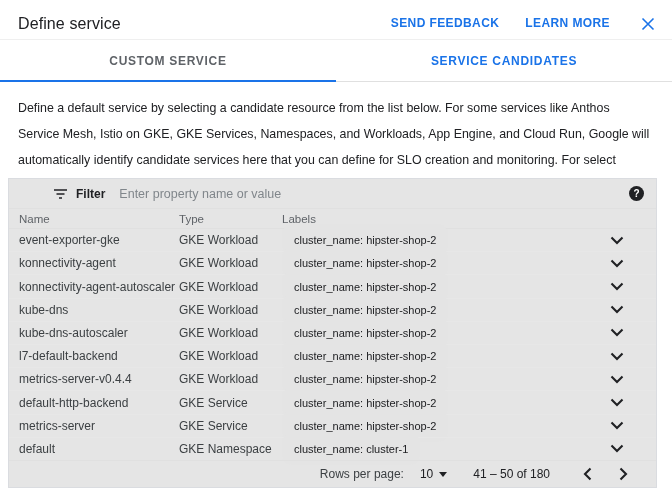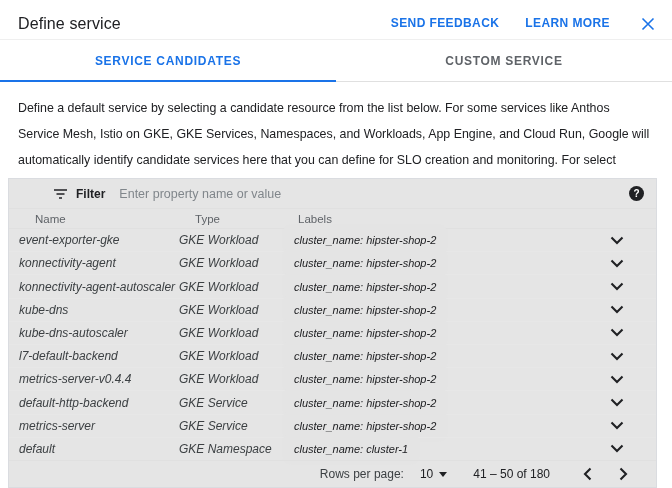--- a/index.html
+++ b/index.html
@@ -30,25 +30,25 @@
   .card { margin:0 15px 0 8px; flex:1 1 auto; border:1px solid #dadce0; display:flex; flex-direction:column; background:#e5e5e5; min-height:0; }
   .filter-bar { height:30px; flex:0 0 30px; display:flex; align-items:center; padding:0 12px 0 12px; border-bottom:1px solid #e0e0e0; }
   .filter-icon { display:flex; align-items:center; margin:0 8px 0 32px; }
   .filter-label { font-size:12px; font-weight:700; color:#202124; margin-right:14px; }
   .filter-input { border:none; outline:none; flex:1; font-size:12.5px; font-family:inherit; color:#202124; background:transparent; }
   .filter-input::placeholder { color:#80868b; }
   .help-btn { width:15px; height:15px; border-radius:50%; background:#202124; color:#fff; font-size:10px; font-weight:700; display:flex; align-items:center; justify-content:center; cursor:pointer; margin-left:8px; }
 
   .tgrid { display:grid; grid-template-columns:160px 103px 1fr 56px; align-items:center; padding-left:10px; }
   .thead { height:20px; flex:0 0 20px; border-bottom:1px solid #e0e0e0; }
-  .th { font-size:11.5px; color:#5f6368;margin-left:16px; }
+  .th { font-size:11.5px; color:#5f6368; }
   .tbody { flex:1 1 auto; display:flex; flex-direction:column; min-height:0; }
   .trow { flex:1 1 0; min-height:0; cursor:pointer; }
   .trow + .trow { border-top:1px solid #e7e7e7; }
-  .td { font-size:12px; color:#3c4043; white-space:nowrap; overflow:hidden;font-style:italic; }
+  .td { font-size:12px; color:#3c4043; white-space:nowrap; overflow:hidden; }
   .chip { display:inline-flex; align-items:center; height:19px; padding:16px 12px; background:#e4e4e4; border-radius:10px; font-size:11px; font-weight:500; color:#202124; max-width:100%; }
   .row-chevron { display:flex; justify-content:flex-end; padding-right:32px; cursor:pointer; }
 
   
   .tfoot { height:27px; flex:0 0 27px; border-top:1px solid #e0e0e0; display:flex; align-items:center; justify-content:flex-end; padding-right:22px; font-size:12px; color:#3c4043; }
   .rpp-label { margin-right:16px;padding-left:12px; }
   .page-size { display:flex; align-items:center; gap:6px; cursor:pointer; color:#202124; margin-right:26px;justify-content:flex-end; }
   .caret-down { width:0; height:0; border-left:4px solid transparent; border-right:4px solid transparent; border-top:5px solid #202124; }
   .range { margin-right:26px; color:#202124; }
   .pg-btn { display:flex; align-items:center; justify-content:center; width:22px; height:22px; cursor:pointer; }
@@ -66,22 +66,22 @@
       <a class="hdr-link">LEARN MORE</a>
       <span class="close-btn">
         <svg width="16" height="16" viewBox="0 0 16 16">
             <path d="M2.5 2.5 L13.5 13.5 M13.5 2.5 L2.5 13.5" stroke="#1a73e8" stroke-width="1.6" fill="none"></path>
           </svg>
       </span>
     </div>
   </div>
 
   <div class="tabs">
+    <div class="tab inactive">CUSTOM SERVICE</div>
     <div class="tab active">SERVICE CANDIDATES</div>
-    <div class="tab inactive">CUSTOM SERVICE</div>
     <div class="tab-underline"></div>
   </div>
 
   <div class="desc">
     <span>Define a default service by selecting a candidate resource from the list below. For some services like Anthos Service Mesh, Istio on GKE, GKE Services, Namespaces, and Workloads, App Engine, and Cloud Run, Google will automatically identify candidate services here that you can define for SLO creation and monitoring. For select service types, there are built-in recommendations for Service Level Indicators (SLIs) for Availability and Latency. You can also set up SLOs with custom SLIs instead of or in addition to the recommended SLIs. </span><a class="learn-link"><span>Learn more</span><span class="ext-icon"><svg width="10" height="10" viewBox="0 0 10 10">
             <path d="M1 2 h5 M1 2 v7 h7 v-4" stroke="#7b1fa2" stroke-width="1.2" fill="none"></path>
             <path d="M6 1 h3 v3 M9 1 L4.7 5.3" stroke="#7b1fa2" stroke-width="1.2" fill="none"></path>
           </svg></span></a>
   </div>
 

